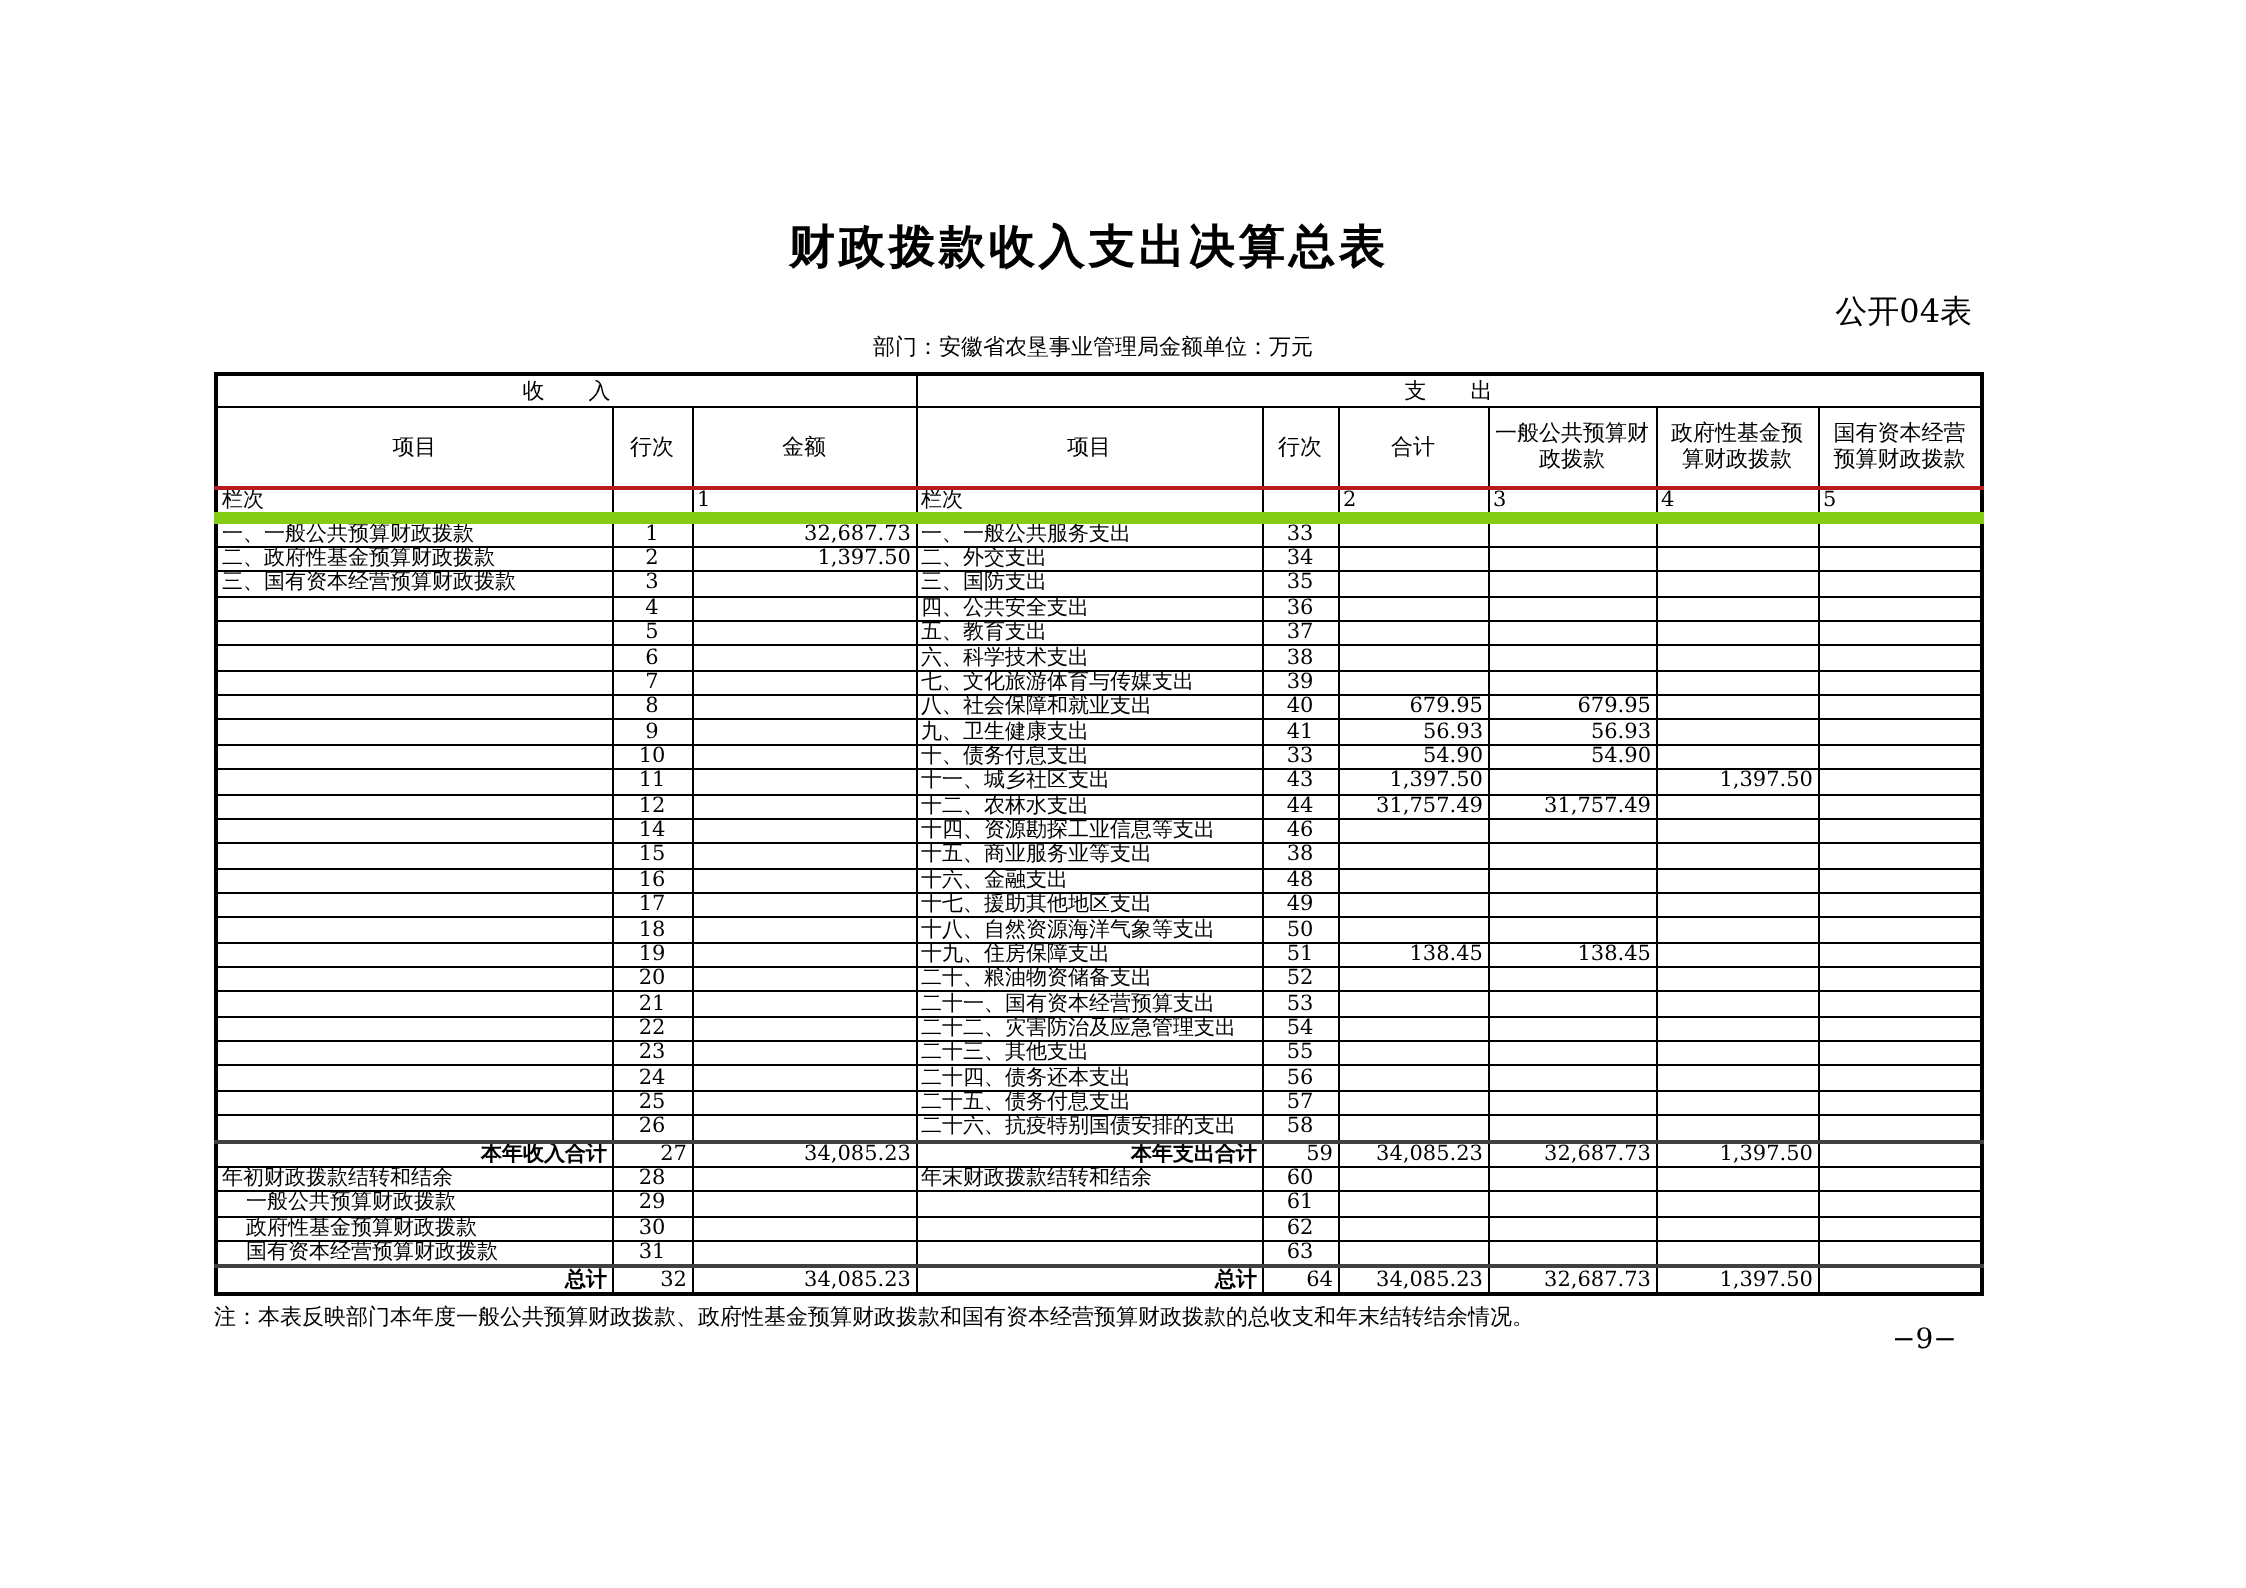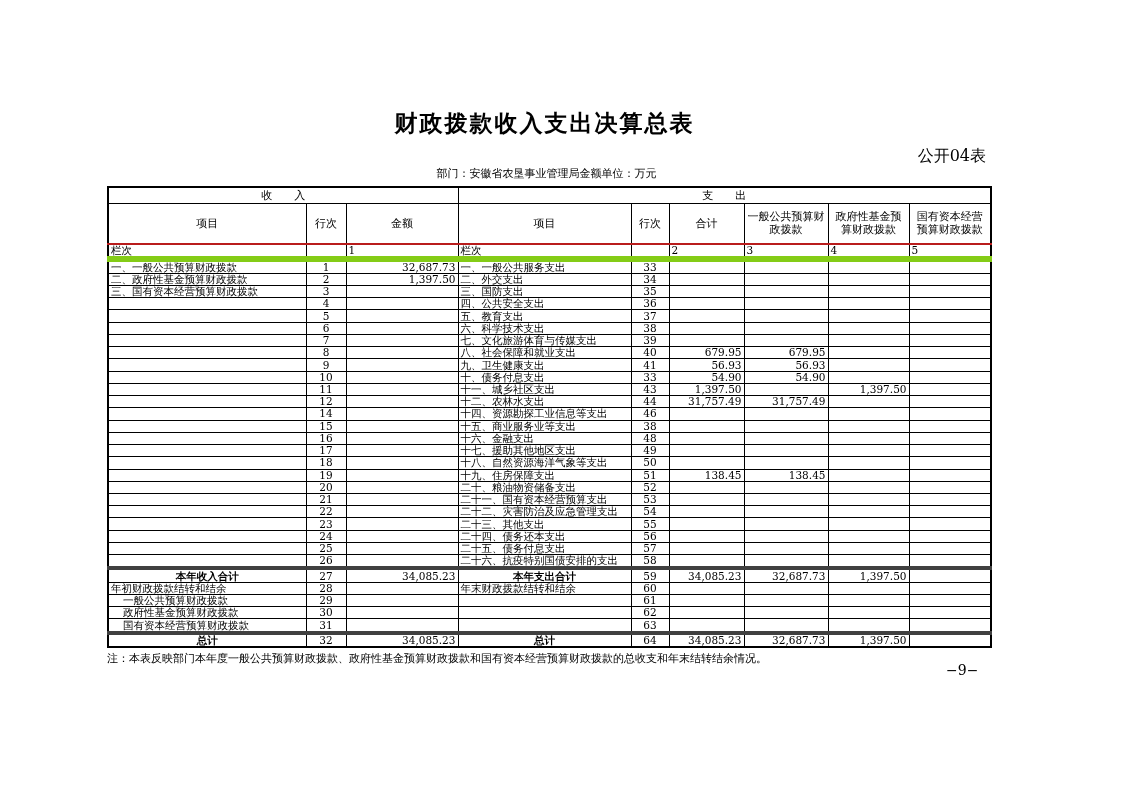--- a/index.html
+++ b/index.html
@@ -37,21 +37,21 @@
   }
   th { font-weight: normal; font-size: 11px; line-height: 13px; text-align: center; padding: 1px 2px; }
   tr.section-row th { height: 15px; }
   tr.colhdr-row th { height: 40px; border-bottom: 2px solid #b91c1c; margin-top: 20px; }
   tr.lanci-row td { height: 13px; border-bottom: 6px solid #84cc16; }
   td.label { text-align: left; white-space: nowrap; }
   td.rowno { text-align: center; }
   td.num { text-align: right; white-space: nowrap; }
   td.sum { text-align: center; font-weight: bold; }
   td.indent { padding-left: 14px; }
-  tr.thick-top td { border-top: 4px solid #404040; }
+  tr.thick-top td { border-top: 2px solid #404040; text-align: right; }
 
   .note { position: absolute; left: 107px; top: 651px; width: 912px; font-size: 11px; }
   .page-number { position: absolute; left: 946px; top: 662px; font-size: 14px; }
 </style>
 </head>
 <body>
 
 <div class="page">
 
   <div class="title">财政拨款收入支出决算总表</div>

